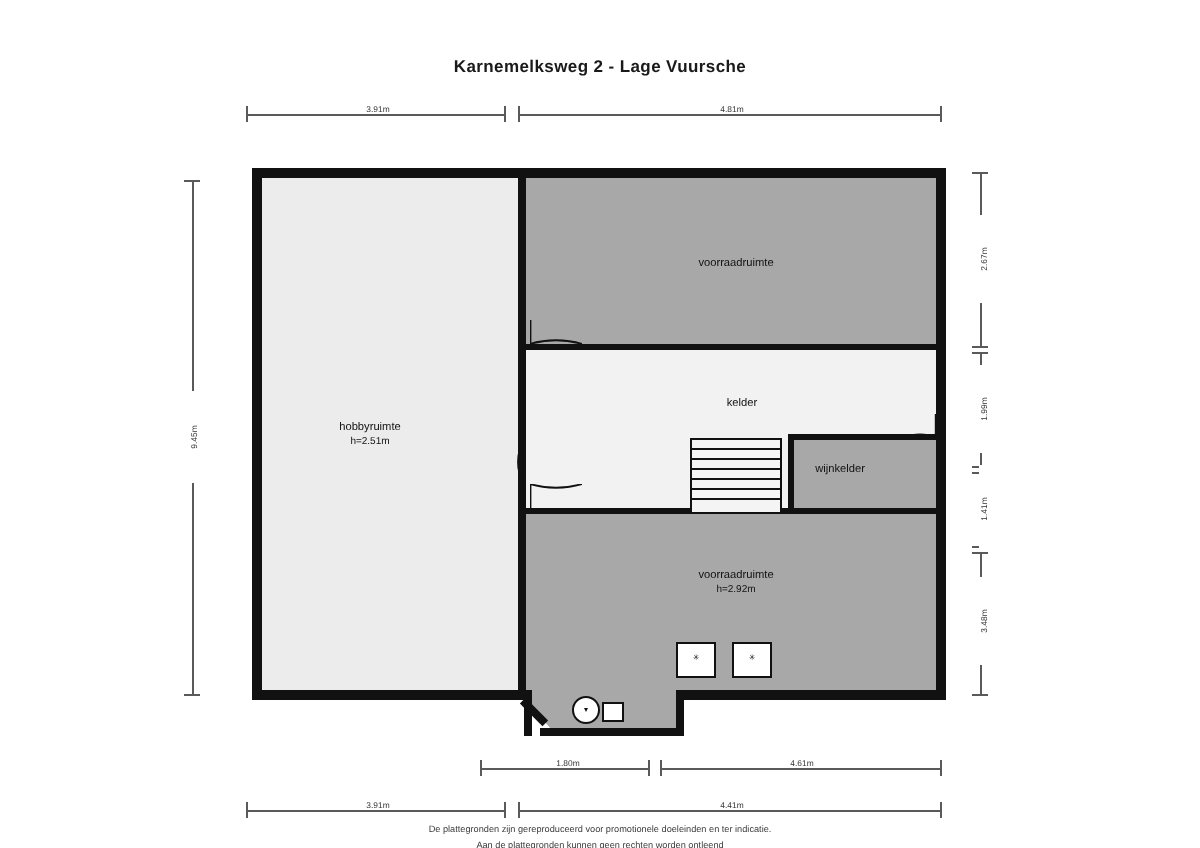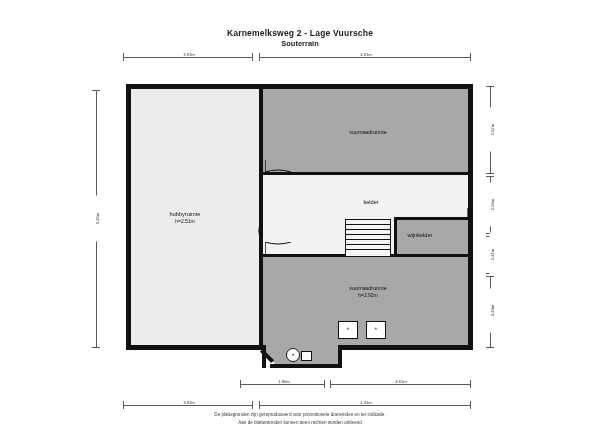--- a/index.html
+++ b/index.html
@@ -62,21 +62,20 @@
   .fixture{position:absolute;background:#ffffff;border:.7px solid #111;}
   .circ{position:absolute;border:.8px solid #111;border-radius:50%;background:#fff;}
   .sm{position:absolute;font-size:4px;color:#111;text-align:center;}
 </style>
 </head>
 <body>
 
 <div class="stage">
 
   <div class="title">Karnemelksweg 2 - Lage Vuursche</div>
-  <div class="subtitle">Souterrain</div>
 
   <div class="room hobby" style="left:128px;top:66px;width:133px;height:262px;"></div>
 
   <div class="room grey" style="left:261px;top:66px;width:210px;height:88px;"></div>
 
   <div class="room white" style="left:261px;top:154px;width:210px;height:82px;"></div>
 
   <div class="room grey" style="left:396px;top:200px;width:75px;height:36px;"></div>
 
   <div class="room grey" style="left:261px;top:236px;width:210px;height:92px;"></div>

